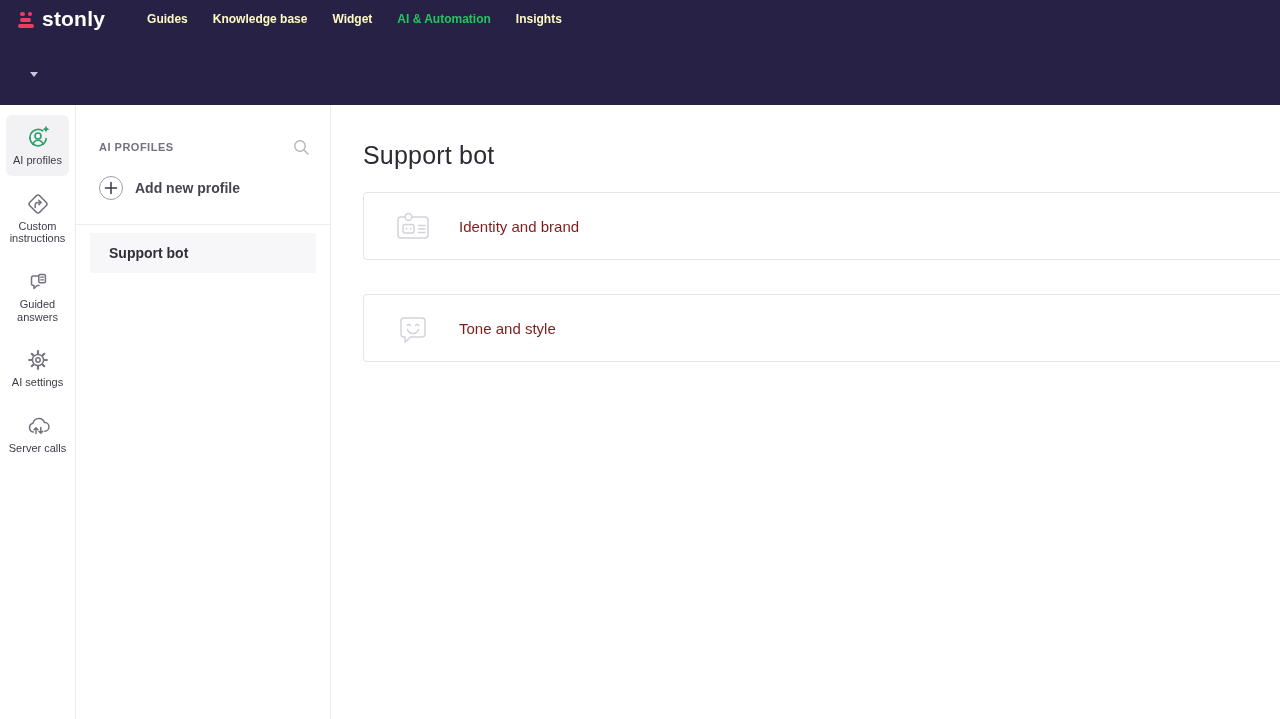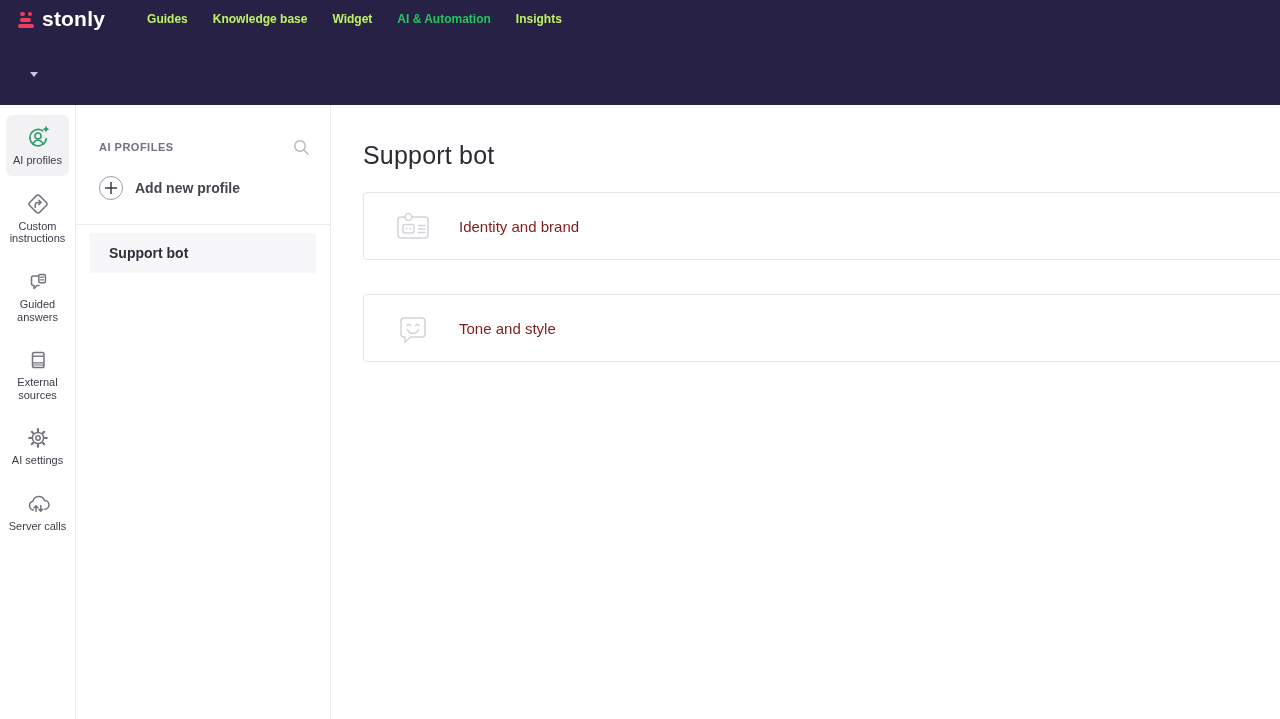--- a/index.html
+++ b/index.html
@@ -14,21 +14,21 @@
   .logo-mark i { position:absolute; background:#ee3d60; border-radius:3px; display:block; }
   .logo-mark .d1 { width:5px; height:4px; left:3px; top:2px; }
   .logo-mark .d2 { width:4px; height:4px; left:11px; top:2px; border-radius:50%; }
   .logo-mark .b1 { width:11px; height:4px; left:3px; top:8px; }
   .logo-mark .b2 { width:16px; height:4px; left:1px; top:14px; }
   .logo-text { color:#fff; font-size:21px; font-weight:700; letter-spacing:.2px; line-height:30px; }
   .flag { width:14px; height:9px; border-radius:1.5px; overflow:hidden; margin:3px 0 0 4px; display:inline-block; }
   .flag .t { height:50%; background:#0057b7; }
   .flag .b { height:50%; background:#ffd700; }
   .navitems { display:flex; align-items:center; gap:25px; }
-  .navitem { font-size:12px; font-weight:700; color:#bef264; cursor:pointer; }
+  .navitem { font-size:12px; font-weight:700; color:#fef9c3; cursor:pointer; }
   .navitem.active { color:#22c55e; }
   .wsrow { height:68px; display:flex; align-items:center; padding-left:18px; }
   .wsname { color:#fff; font-size:26px; font-weight:600; letter-spacing:.2px; }
   .caret { width:0; height:0; border-left:4.5px solid transparent; border-right:4.5px solid transparent;
            border-top:5px solid #c9c6dd; margin-left:12px; margin-top:6px; }
 
   
   .body { display:flex; height:614px; }
 
   .sidebar { width:76px; border-right:1px solid #ebebf0; padding-top:10px; flex-shrink:0; }
@@ -117,30 +117,20 @@
       <span>
         <svg width="24" height="24" viewBox="0 0 24 24" fill="none">
           <path d="M12.5 6 H7.5 A2 2 0 0 0 5.5 8 V13.5 A2 2 0 0 0 7.5 15.5 H8 V18.5 L11.2 15.5 H13" stroke="#73737f" stroke-width="1.5" stroke-linecap="round" stroke-linejoin="round"></path>
           <rect x="12.8" y="4.5" width="6.6" height="8.2" rx="1.2" fill="#fff" stroke="#73737f" stroke-width="1.5"></rect>
           <path d="M14.7 7.2 H17.5 M14.7 9.8 H17.5" stroke="#73737f" stroke-width="1.3" stroke-linecap="round"></path>
         </svg>
       </span>
       <span class="side-label">Guided answers</span>
     </div>
 
-    <div class="side-item">
-      <span>
-        <svg width="24" height="24" viewBox="0 0 24 24" fill="none">
-          <rect x="6.5" y="4.5" width="11.5" height="15" rx="1.8" stroke="#73737f" stroke-width="1.5"></rect>
-          <path d="M6.5 8.2 H18" stroke="#73737f" stroke-width="1.4"></path>
-          <path d="M6.5 14.8 H18 M6.5 17 H18" stroke="#73737f" stroke-width="1.2"></path>
-        </svg>
-      </span>
-      <span class="side-label">External sources</span>
-    </div>
 
     <div class="side-item">
       <span>
         <svg width="24" height="24" viewBox="0 0 24 24" fill="none">
           <g stroke="#73737f" stroke-width="2.2" stroke-linecap="round">
             <path d="M12 3.2 V5.2 M12 18.8 V20.8 M3.2 12 H5.2 M18.8 12 H20.8 M5.8 5.8 L7.2 7.2 M16.8 16.8 L18.2 18.2 M18.2 5.8 L16.8 7.2 M7.2 16.8 L5.8 18.2"></path>
           </g>
           <circle cx="12" cy="12" r="5.6" fill="#fff" stroke="#73737f" stroke-width="1.5"></circle>
           <circle cx="12" cy="12" r="2.2" stroke="#73737f" stroke-width="1.5"></circle>
         </svg>

